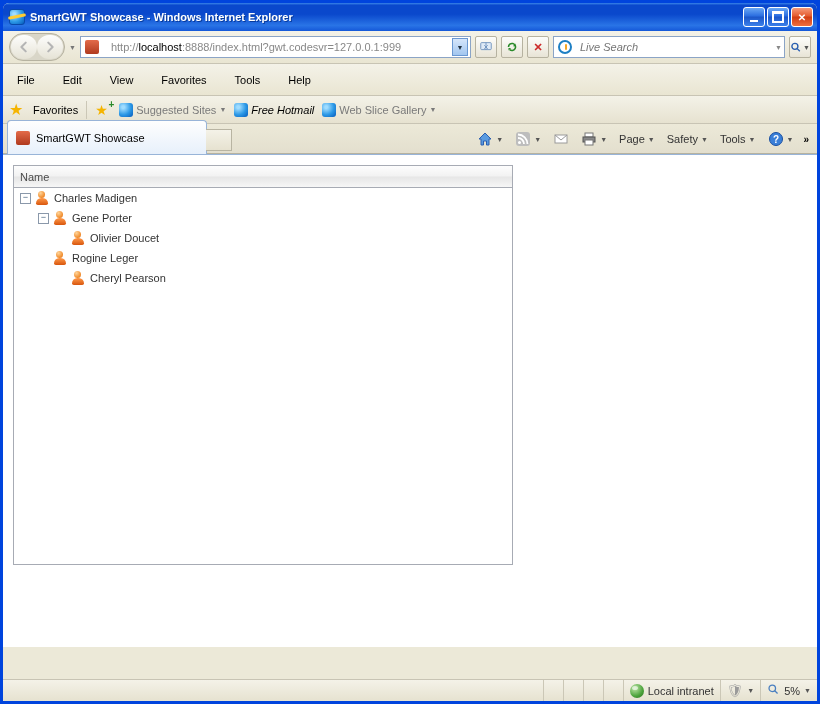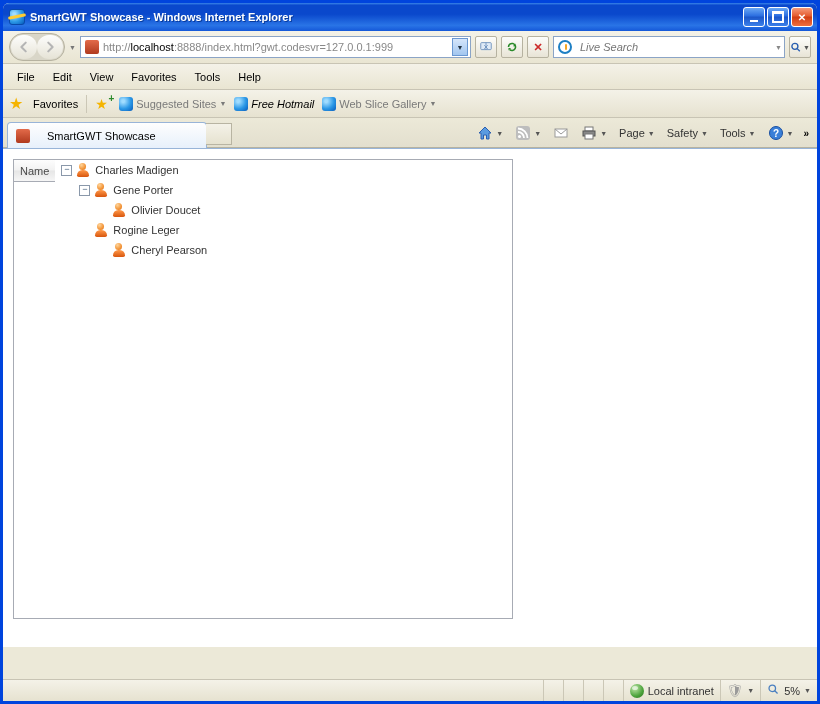--- a/index.html
+++ b/index.html
@@ -97,21 +97,21 @@
     font-size: 13px;
   }
   .addrbar {
     flex: 1;
     display: flex;
     align-items: center;
     height: 22px;
     border: 1px solid #8ba4c6;
     background: #fff;
     padding: 0 2px 0 4px;
-    gap: 4px;
+    gap: 12px;
   }
   .addrbar .favicon {
     width: 14px; height: 14px;
     background: linear-gradient(to bottom,#e36b4a,#b03a1e);
     border-radius: 2px;
   }
   .addrbar .url { flex:1; color:#888; white-space: nowrap; overflow:hidden;}
   .addrbar .url .bold { color:#000; }
   .dropbtn {
     width: 16px; height: 18px;
@@ -150,26 +150,26 @@
     width:22px;height:22px;
     border:1px solid #b6b2a0;
     background:linear-gradient(to bottom,#fdfdfb,#e8e4d6);
     display:flex;align-items:center;justify-content:center;
     border-radius:2px;
     color:#2a5fb0;
   }
   .searchgo svg{width:13px;height:13px;}
 
   .menubar {
-    height: 26px;
+    height: 32px;
     background: linear-gradient(to bottom,#f4f2e8,#e9e5d2);
     border-bottom: 1px solid #c8c4b4;
     display:flex;align-items:center;
     padding: 0 6px;
-    gap: 2px;
+    gap: 12px;
   }
   .menubar .mitem { padding: 2px 8px; color:#000;}
   .favbar {
     height: 28px;
     background: linear-gradient(to bottom,#f4f2e8,#e6e2d0);
     border-bottom: 1px solid #c8c4b4;
     display:flex;align-items:center;
     padding: 0 6px;
     gap: 8px;
   }
@@ -187,29 +187,29 @@
 
   .tabbar {
     height: 30px;
     background: linear-gradient(to bottom,#ece9d8,#e3dfce);
     border-bottom: 1px solid #b6b2a0;
     display:flex;align-items:flex-end;
     padding: 0 4px;
     position:relative;
   }
   .tab {
-    height: 26px;
+    height: 34px;
     min-width: 200px;
     background: linear-gradient(to bottom,#fefefe,#e7f0fb);
     border: 1px solid #98b4d8;
     border-bottom: none;
     border-radius: 4px 4px 0 0;
     display:flex;align-items:center;
     padding: 0 8px;
-    gap: 17px;
+    gap: 6px;
     margin-bottom:-1px;
   }
   .tab .favicon {
     width:14px;height:14px;
     background:linear-gradient(to bottom,#e36b4a,#b03a1e);
     border-radius:2px;
   }
   .newtab {
     width:26px;height:22px;margin-left:-1px;margin-bottom:2px;
     border:1px solid #b8b4a2;border-left:none;
@@ -230,24 +230,24 @@
 
   .content {
     flex:1;
     background:#fff;
     border-top:1px solid #98b4d8;
     padding:10px;
     overflow:auto;
   }
   .treegrid {
     width: 500px;
-    height: 460px;
+    height: 400px;
     border: 1px solid #a7abb4;
     background:#fff;
-    display:flex;justify-content:center;
+    display:flex;flex-direction:column;justify-content:center;
   }
   .tg-header {
     height: 22px;
     background: linear-gradient(to bottom,#fdfdfd 0%,#f2f2f2 48%,#e6e6e6 52%,#f6f6f6 100%);
     border-bottom:1px solid #a7abb4;
     display:flex;align-items:center;
     padding: 0 6px;
     color:#4a4a4a;
   }
   .tg-body { flex:1; overflow:auto;}

